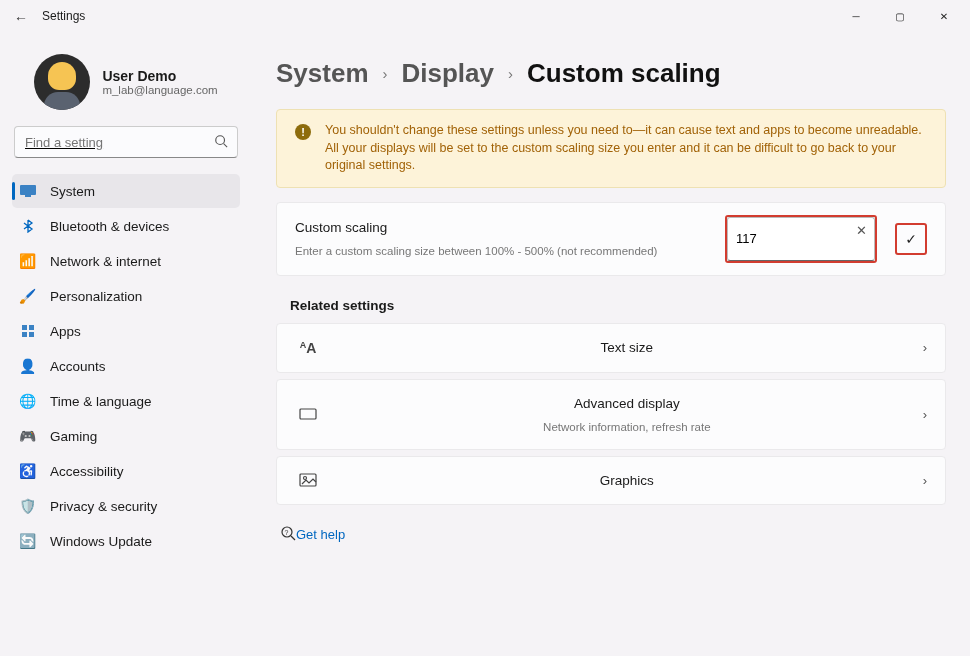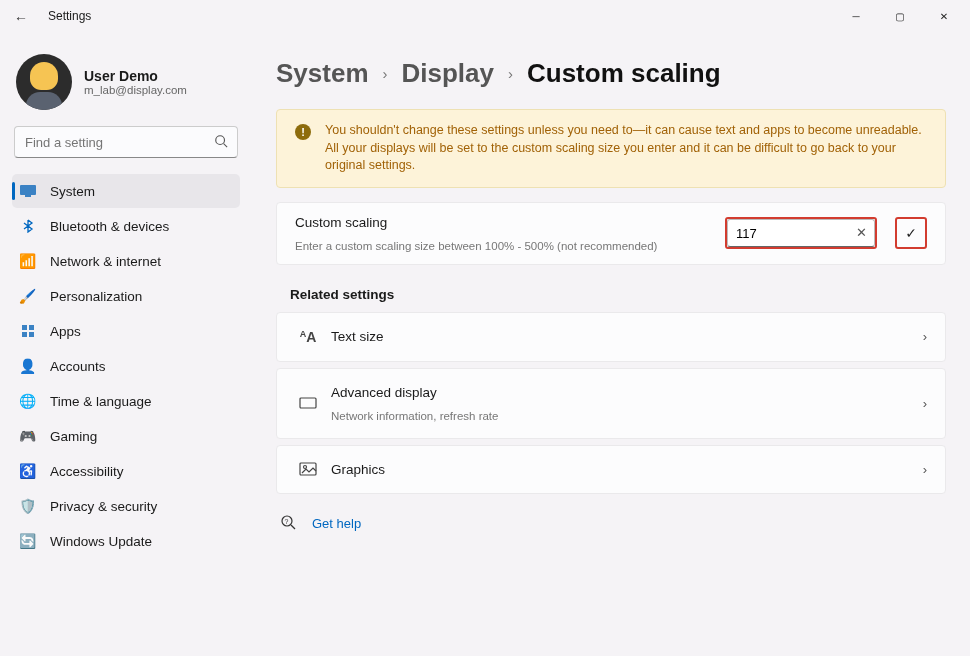--- a/index.html
+++ b/index.html
@@ -12,63 +12,63 @@
   font-size: 14px;
   color: #1a1a1a;
 }
 .titlebar {
   height: 32px;
   display: flex;
   align-items: center;
   padding: 0 4px 0 14px;
 }
 .titlebar .back { width:24px; cursor:pointer; font-size:14px; color:#333;}
-.titlebar .title { font-size: 12px; margin-left: 10px;}
+.titlebar .title { font-size: 12px; margin-left: 4px;}
 .titlebar .spacer { flex: 1; }
 .winctrl { width: 44px; height: 30px; display:flex; align-items:center; justify-content:center; font-size:10px; color:#222;}
 .content { display:flex; height: calc(100% - 32px); }
 .sidebar { width: 248px; padding: 12px 8px 0 12px; }
-.profile { display:flex; align-items:center; padding: 10px 4px 16px 4px; gap:12px;}
+.profile { display:flex; align-items:center; padding: 10px 4px 16px 4px; gap:12px;justify-content:center;}
 .avatar { width:56px; height:56px; border-radius:50%; background:#2c2c2c; position:relative; overflow:hidden;}
 .avatar::before { content:""; position:absolute; top:8px; left:14px; width:28px; height:28px; background:#f6c453; border-radius:50% 50% 40% 40%; }
 .avatar::after { content:""; position:absolute; bottom:-6px; left:10px; width:36px; height:24px; background:#5a6270; border-radius:14px 14px 0 0; }
 .profile .name { font-weight:600; font-size:14px; }
 .profile .email { font-size:11.5px; color:#666; }
 .searchwrap { position:relative; margin: 0 2px 16px 2px;}
-.searchbox { width:100%; height:32px; border:1px solid #ccc; border-bottom:1.5px solid #888; border-radius:4px; padding:0 32px 0 10px; background:#fbfbfd; font-size:13px; outline:none;}
+.searchbox { width:100%; height:32px; border:1px solid #ccc; border-bottom:1.5px solid #888; border-radius:4px; padding:0 32px 0 10px; background:#fbfbfd; font-size:13px; outline:none;text-decoration:underline;}
 .searchicon { position:absolute; right:10px; top:8px; color:#555; font-size:13px;}
 .nav { list-style:none; }
 .nav li { display:flex; align-items:center; height:34px; padding:0 8px; border-radius:5px; cursor:pointer; font-size:13.5px; gap:14px; position:relative; margin-bottom:1px;}
 .nav li.active { background:#e8e6ea; }
 .nav li.active::before { content:""; position:absolute; left:0; top:8px; bottom:8px; width:3px; background:#0067c0; border-radius:2px;}
 .navicon { width:16px; height:16px; display:inline-flex; align-items:center; justify-content:center; font-size:14px;}
 .main { flex:1; padding: 26px 24px 0 28px; overflow-y:auto;}
 .breadcrumb { display:flex; align-items:center; gap:14px; font-size:26px; font-weight:600; margin-bottom:20px; flex-wrap:wrap;}
 .breadcrumb .bc { color:#555; cursor:pointer; font-weight:600;}
 .breadcrumb .chev { font-size:15px; color:#777; font-weight:400;}
 .breadcrumb .current { color:#111; }
 .warning { background:#fdf3d9; border:1px solid #eee1b3; border-radius:4px; padding:12px 18px; display:flex; gap:14px; align-items:flex-start; margin-bottom:14px;}
 .warning .icon { width:16px;height:16px;border-radius:50%;background:#8d6c0d;color:#fff;font-size:11px;display:flex;align-items:center;justify-content:center;font-weight:700;flex-shrink:0;margin-top:2px;}
 .warning .text { font-size:12.5px; color:#a16207; line-height:1.4;}
 .card { background:#fcfcfd; border:1px solid #eae9eb; border-radius:4px; margin-bottom:6px; }
 .customrow { display:flex; align-items:center; padding:12px 18px; gap:10px;}
 .customrow .left { flex:1; }
 .card-title { font-size:13.5px; }
 .card-sub { font-size:11.5px; color:#777; margin-top:10px;}
 .inputwrap { position:relative; border:2px solid #d23c2f; border-radius:3px; padding:0;}
-.scaleinput { width:148px; height:28px; border:1px solid #bbb; border-bottom:1.5px solid #666; border-radius:3px; padding:0 28px 0 8px; font-size:13px; outline:none; background:#fff;}
+.scaleinput { width:148px; height:44px; border:1px solid #bbb; border-bottom:1.5px solid #666; border-radius:3px; padding:0 28px 0 8px; font-size:13px; outline:none; background:#fff;}
 .clearx { position:absolute; right:8px; top:6px; font-size:13px; color:#555; cursor:pointer;}
 .checkbtn { width:32px; height:32px; border:2px solid #d23c2f; border-radius:3px; display:flex; align-items:center; justify-content:center; margin-left:8px; background:#fcfcfd; cursor:pointer;}
 .checkbtn-inner { font-size:14px; color:#222;}
 .sectiontitle { font-size:13.5px; font-weight:600; margin:22px 0 10px 2px;padding-left:12px;}
 .listcard { display:flex; align-items:center; padding:16px 18px; cursor:pointer;}
 .listcard .iconbox { width:26px; display:flex; justify-content:center; color:#444; font-size:15px;}
-.listcard .textbox { flex:1; margin-left:10px;}
+.listcard .textbox { flex:1; margin-left:10px;text-align:center;}
 .listcard .chevr { color:#555; font-size:13px;}
-.help { display:flex; align-items:center; gap:16px; margin:20px 0 4px 4px; font-size:13px;}
+.help { display:flex; align-items:center; margin:20px 0 4px 4px; font-size:13px;}
 .help .icon { font-size:15px; color:#333;}
 .help .link { color:#0067c0; cursor:pointer;}
 </style>
 </head>
 <body>
 
 <div class="titlebar">
   <span class="back">←</span>
   <span class="title">Settings</span>
   <span class="spacer"></span>
@@ -76,21 +76,21 @@
   <div class="winctrl">▢</div>
   <div class="winctrl">✕</div>
 </div>
 
 <div class="content">
   <aside class="sidebar">
     <div class="profile">
       <div class="avatar"></div>
       <div>
         <div class="name">User Demo</div>
-        <div class="email">m_lab@display.com</div>
+        <div class="email">m_lab@language.com</div>
       </div>
     </div>
     <div class="searchwrap">
       <input class="searchbox" placeholder="Find a setting" style="">
       <span class="searchicon">
         <svg width="14" height="14" viewBox="0 0 16 16" fill="none" stroke="#555" stroke-width="1.3">
             <circle cx="7" cy="7" r="5"></circle>
             <line x1="11" y1="11" x2="15" y2="15"></line>
           </svg>
       </span>

